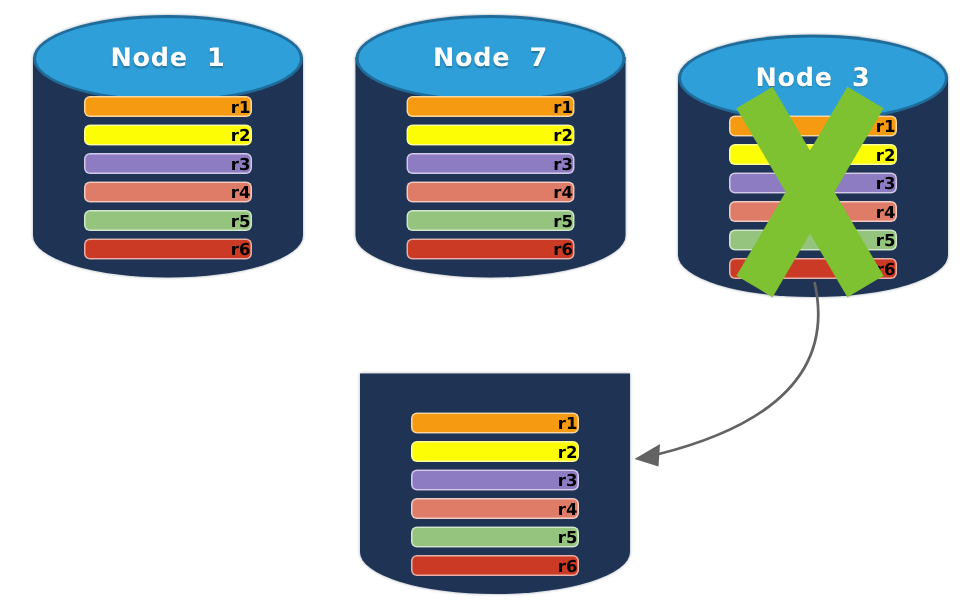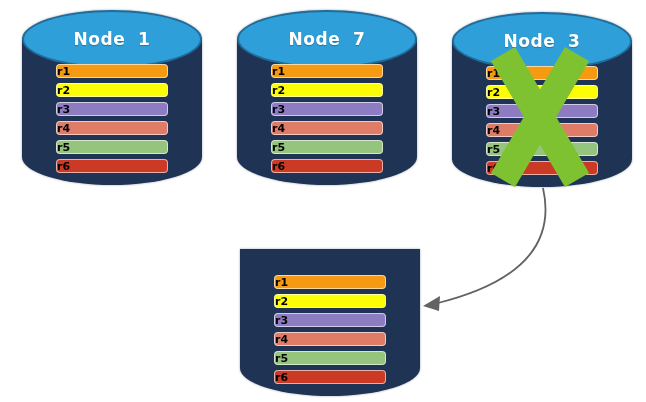--- a/index.html
+++ b/index.html
@@ -10,21 +10,21 @@
     font-family:"DejaVu Sans","Liberation Sans",sans-serif;
     overflow:hidden;
   }
   .node{
     position:absolute;
     width:180px;height:178px;
     filter:drop-shadow(0 0 1px rgba(110,120,135,0.65));
   }
   .pos-0{left:22px;top:7px;}
   .pos-1{left:237px;top:7px;}
-  .pos-2{left:452px;top:9px;}
+  .pos-2{left:452px;top:20px;}
   .pos-3{left:240px;top:218px;}
   .cyl-body{
     position:absolute;
     left:0;right:0;top:31px;bottom:0;
     background:var(--cyl-body,#1F3355);
     border-radius:0 0 50% 50% / 0 0 28px 28px;
   }
   .cyl-top{
     position:absolute;
     left:0;top:3px;width:180px;height:58px;
@@ -44,21 +44,21 @@
   .records{
     position:absolute;
     left:34px;top:57px;width:112px;
     display:flex;flex-direction:column;gap:5px;
   }
   .bar{
     height:14px;
     border-radius:4px;
     border:1px solid rgba(255,255,255,0.6);
     box-sizing:border-box;
-    display:flex;align-items:center;justify-content:flex-start;
+    display:flex;align-items:center;justify-content:flex-end;
   }
   .bar span{
     color:var(--record-text,#000);
     font-size:11px;font-weight:bold;line-height:1;
   }
   .x-mark{
     position:absolute;
     left:40px;top:40px;
     width:96px;height:136px;
     overflow:visible;

